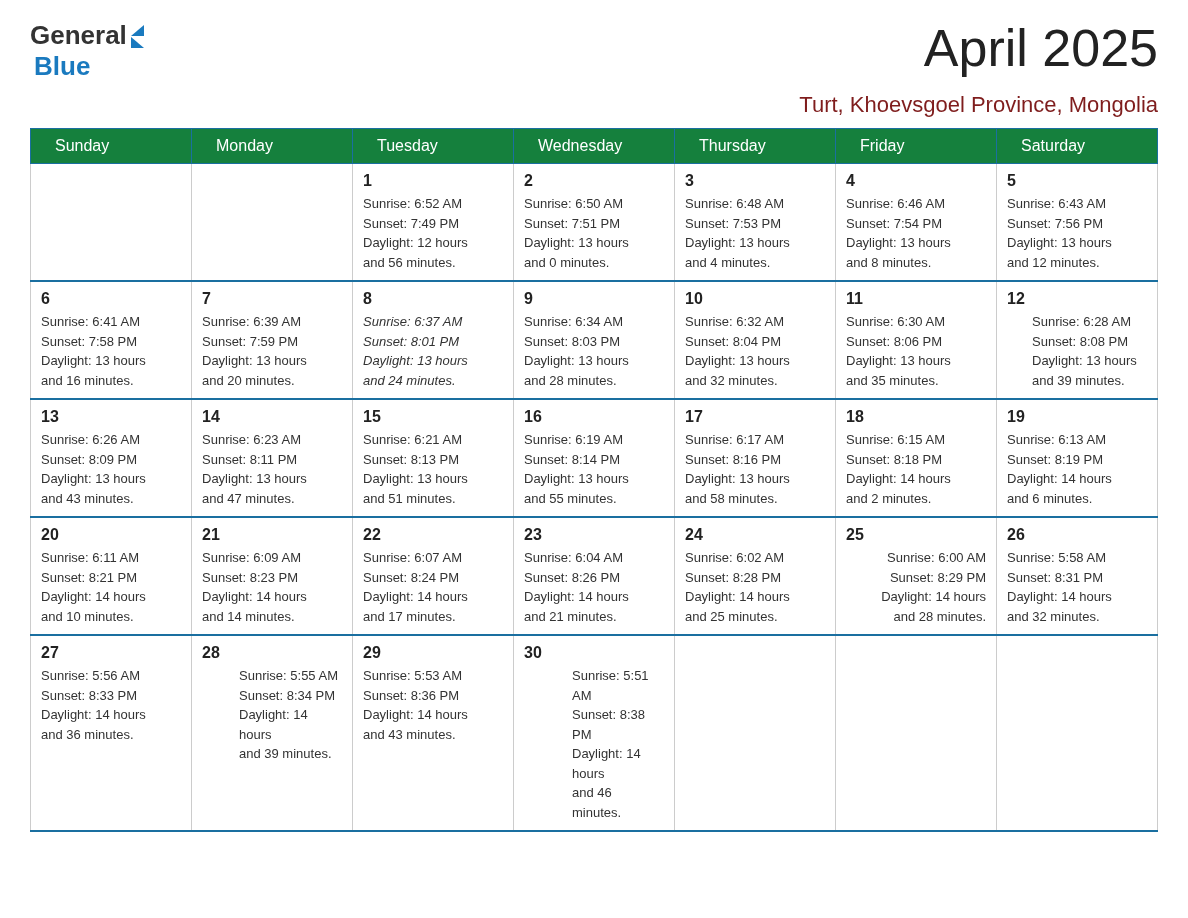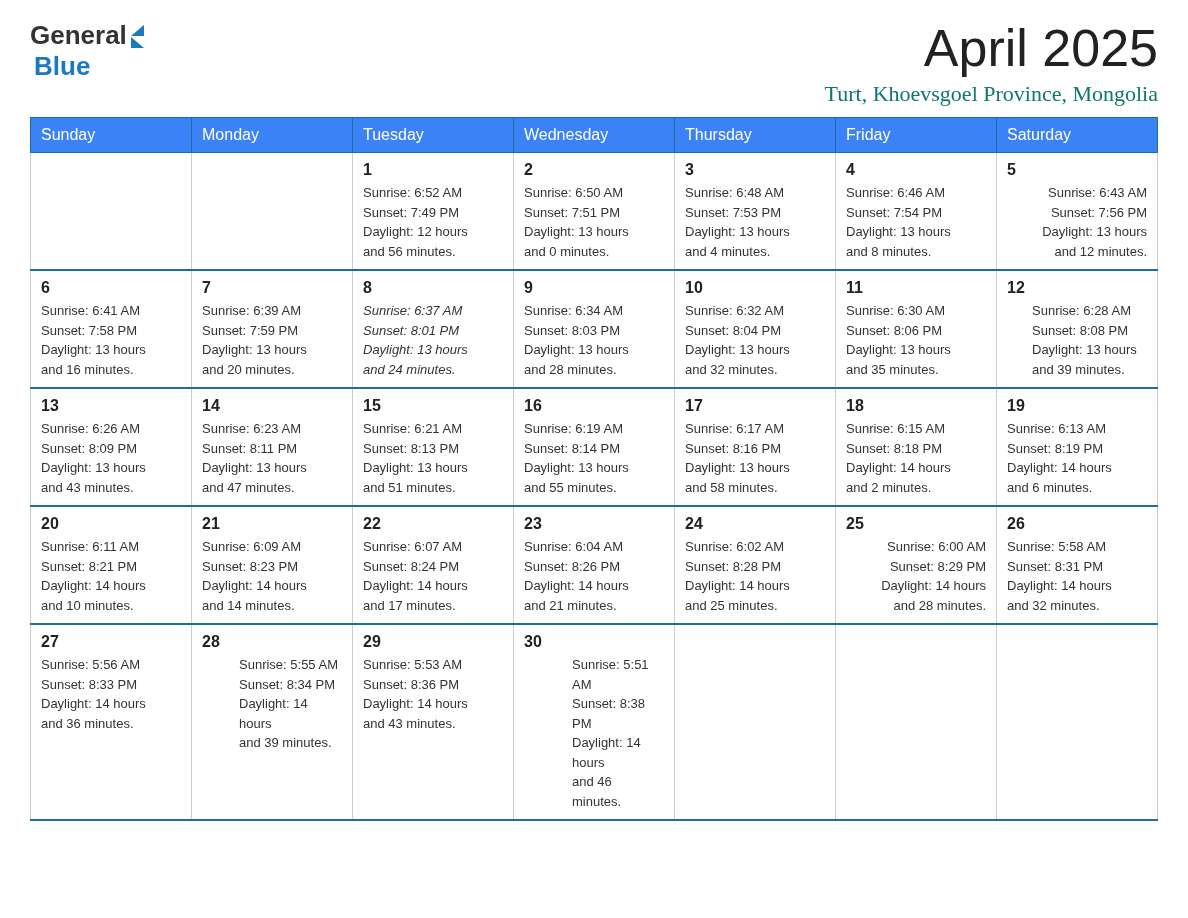--- a/index.html
+++ b/index.html
@@ -35,33 +35,32 @@
       text-align: right;
     }
     .main-title {
       font-size: 52px;
       font-weight: normal;
       color: #222;
       line-height: 1.1;
     }
     .sub-title {
       font-size: 22px;
-      color: #0f766e;
-      margin-top: 4px;
-      font-family: Liberation Serif, serif;
+      color: #7f1d1d;
+      margin-top: 15px;
     }
     .calendar {
       width: 100%;
       border-collapse: collapse;
       margin-top: 6px;
     }
     .calendar thead th {
-      background-color: #3b82f6;
+      background-color: #15803d;
       color: #fff;
-      padding: 8px 10px;
+      padding: 8px 24px;
       font-size: 16px;
       font-weight: normal;
       text-align: left;
       border: 1px solid #1a6fa0;
     }
     .calendar tbody td {
       vertical-align: top;
       padding: 8px 10px;
       border: 1px solid #ccc;
       width: 14.28%;
@@ -149,21 +148,21 @@
         </td>
         <td>
           <span class="day-number">4</span>
           <div class="day-info" style="white-space: pre-line;">Sunrise: 6:46 AM
 Sunset: 7:54 PM
 Daylight: 13 hours
 and 8 minutes.</div>
         </td>
         <td>
           <span class="day-number">5</span>
-          <div class="day-info" style="white-space: pre-line; text-align: right;">Sunrise: 6:43 AM
+          <div class="day-info" style="white-space: pre-line;">Sunrise: 6:43 AM
 Sunset: 7:56 PM
 Daylight: 13 hours
 and 12 minutes.</div>
         </td>
       </tr>
       <tr>
         <td>
           <span class="day-number">6</span>
           <div class="day-info" style="white-space: pre-line;">Sunrise: 6:41 AM
 Sunset: 7:58 PM

